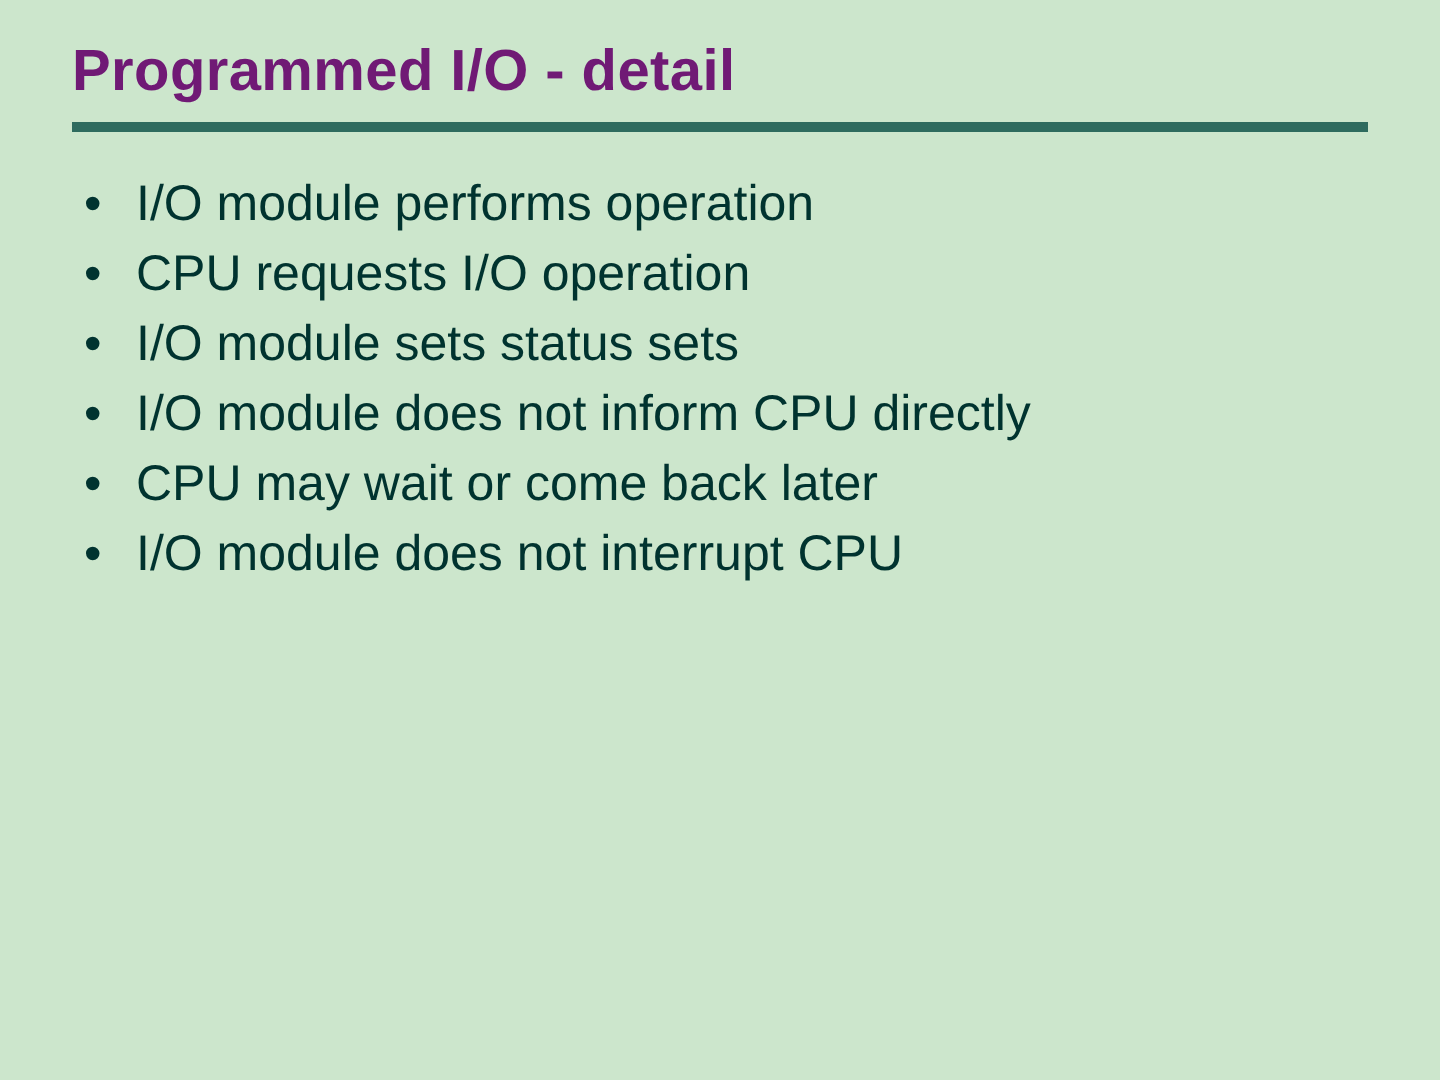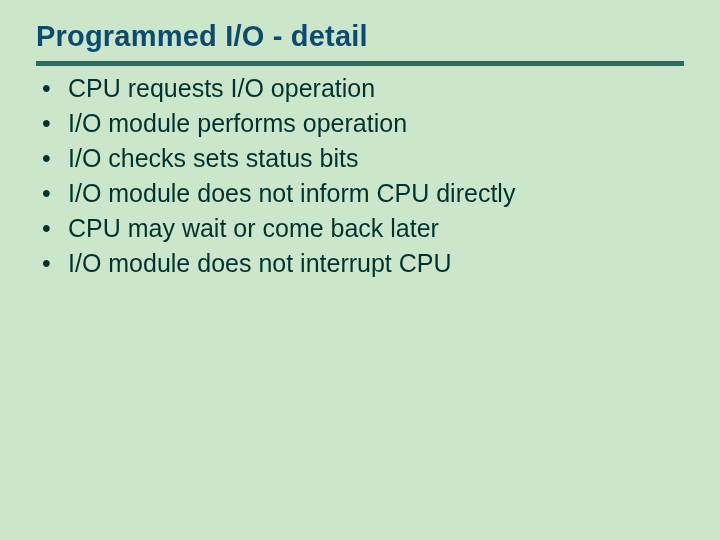--- a/index.html
+++ b/index.html
@@ -16,24 +16,24 @@
   }
   .slide {
     width: 720px;
     height: 540px;
     padding: 20px 36px 0 36px;
     box-sizing: border-box;
   }
   .title {
     font-weight: bold;
     font-size: 29px;
-    color: #0c4a6e;
+    color: #701a75;
     padding-bottom: 8px;
     border-bottom: 5px solid #2e6b5e;
-    margin-bottom: 6px;
+    margin-bottom: 20px;
     letter-spacing: 0.2px;
   }
   ul.bullets {
     list-style: none;
     margin: 0;
     padding: 0 0 0 2px;
   }
   ul.bullets li {
     position: relative;
     padding-left: 30px;
@@ -51,20 +51,20 @@
     font-size: 25px;
     line-height: 1.32;
   }
 </style>
 </head>
 <body>
 
 <div class="slide">
   <div class="title">Programmed I/O - detail</div>
   <ul class="bullets">
+    <li>I/O module performs operation</li>
     <li>CPU requests I/O operation</li>
-    <li>I/O module performs operation</li>
-    <li>I/O checks sets status bits</li>
+    <li>I/O module sets status sets</li>
     <li>I/O module does not inform CPU directly</li>
     <li>CPU may wait or come back later</li>
     <li>I/O module does not interrupt CPU</li>
   </ul>
 </div>
 
 </body></html>

